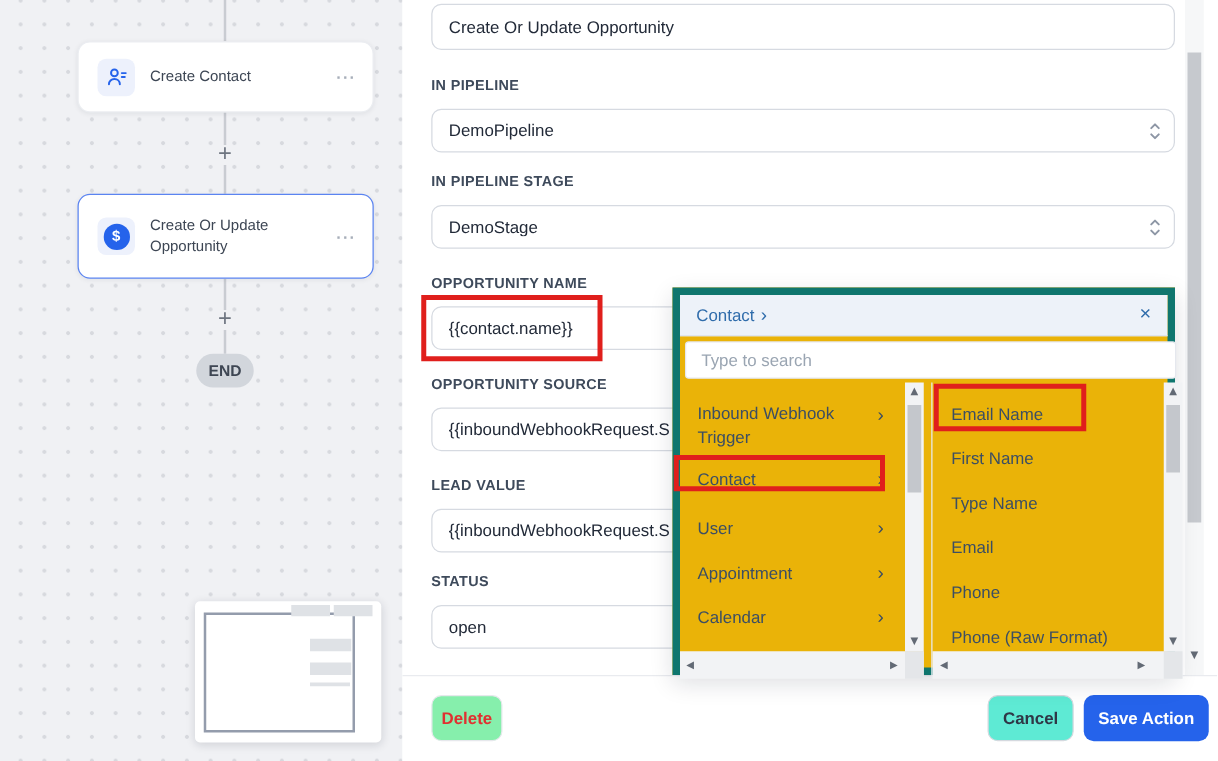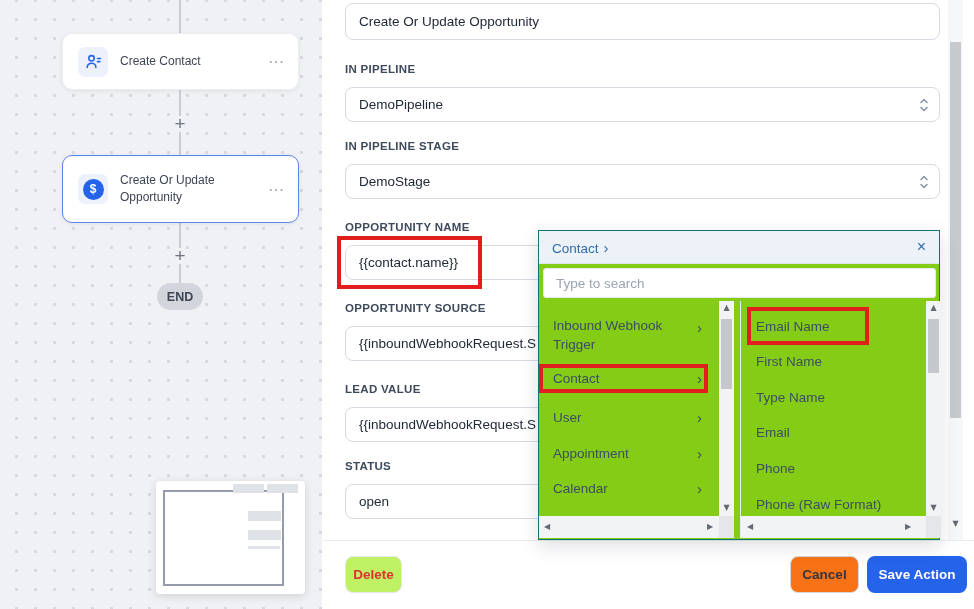--- a/index.html
+++ b/index.html
@@ -50,27 +50,27 @@
 
   #main-scrollbar { position:absolute; left:626px; top:0; width:15px; height:540px; background:#f6f7f8; }
   #main-scroll-thumb { position:absolute; left:2px; top:42px; width:11px; height:376px; background:#c6c9ce; }
   .sb-arrow { font-family:"DejaVu Sans", sans-serif; color:#636a75; font-size:8px; text-align:center; }
   #main-scroll-down { position:absolute; left:0; top:519px; width:15px; }
 
   #footer-divider { position:absolute; left:0; top:540px; width:652px; height:1px; background:#e9ebef; }
   .btn { position:absolute; top:556px; height:37px; border-radius:8px; font-size:13.5px; font-weight:700;
     display:flex; align-items:center; justify-content:center; cursor:pointer;
     font-family:"Liberation Sans", sans-serif; }
-  #btn-delete { left:23px; width:57px; background:#bef264; border:1px solid #e6e8ec; color:#e03131; }
-  #btn-cancel { left:468px; width:69px; background:#f97316; border:1px solid #d5d9df; color:#2f3746; }
+  #btn-delete { left:23px; width:57px; background:#86efac; border:1px solid #e6e8ec; color:#e03131; }
+  #btn-cancel { left:468px; width:69px; background:#5eead4; border:1px solid #d5d9df; color:#2f3746; }
   #btn-save { left:545px; width:100px; background:#2563eb; border:none; color:#fff; }
 
   
-  #picker { position:absolute; left:216px; top:230px; width:402px; height:310px; background:#84cc16;
-    border:1px solid #0f766e; box-shadow:0 6px 18px rgba(16,24,40,.14); z-index:40; }
+  #picker { position:absolute; left:216px; top:230px; width:402px; height:310px; background:#eab308;
+    border:6px solid #0f766e; box-shadow:0 6px 18px rgba(16,24,40,.14); z-index:40; }
   #picker-header { position:absolute; left:0; top:0; width:100%; height:33px; background:#edf2f9;
     border-bottom:1px solid #dde4ee; display:flex; align-items:center; padding:0 13px; }
   #picker-breadcrumb { font-size:13.5px; color:#2f6cab; cursor:pointer; }
   #picker-breadcrumb .crumb-chev { margin-left:5px; font-size:15px; }
   #picker-close { margin-left:auto; color:#2f6cab; font-size:16px; line-height:16px; cursor:pointer; }
   #picker-search { position:absolute; left:4px; top:37px; width:393px; height:30px;
     border:1px solid #e5e8ee; border-radius:3px; padding:0 12px; font-size:13.5px; color:#222;
     font-family:"Liberation Sans", sans-serif; outline:none; }
   #picker-search::placeholder { color:#9aa5b2; }
 

